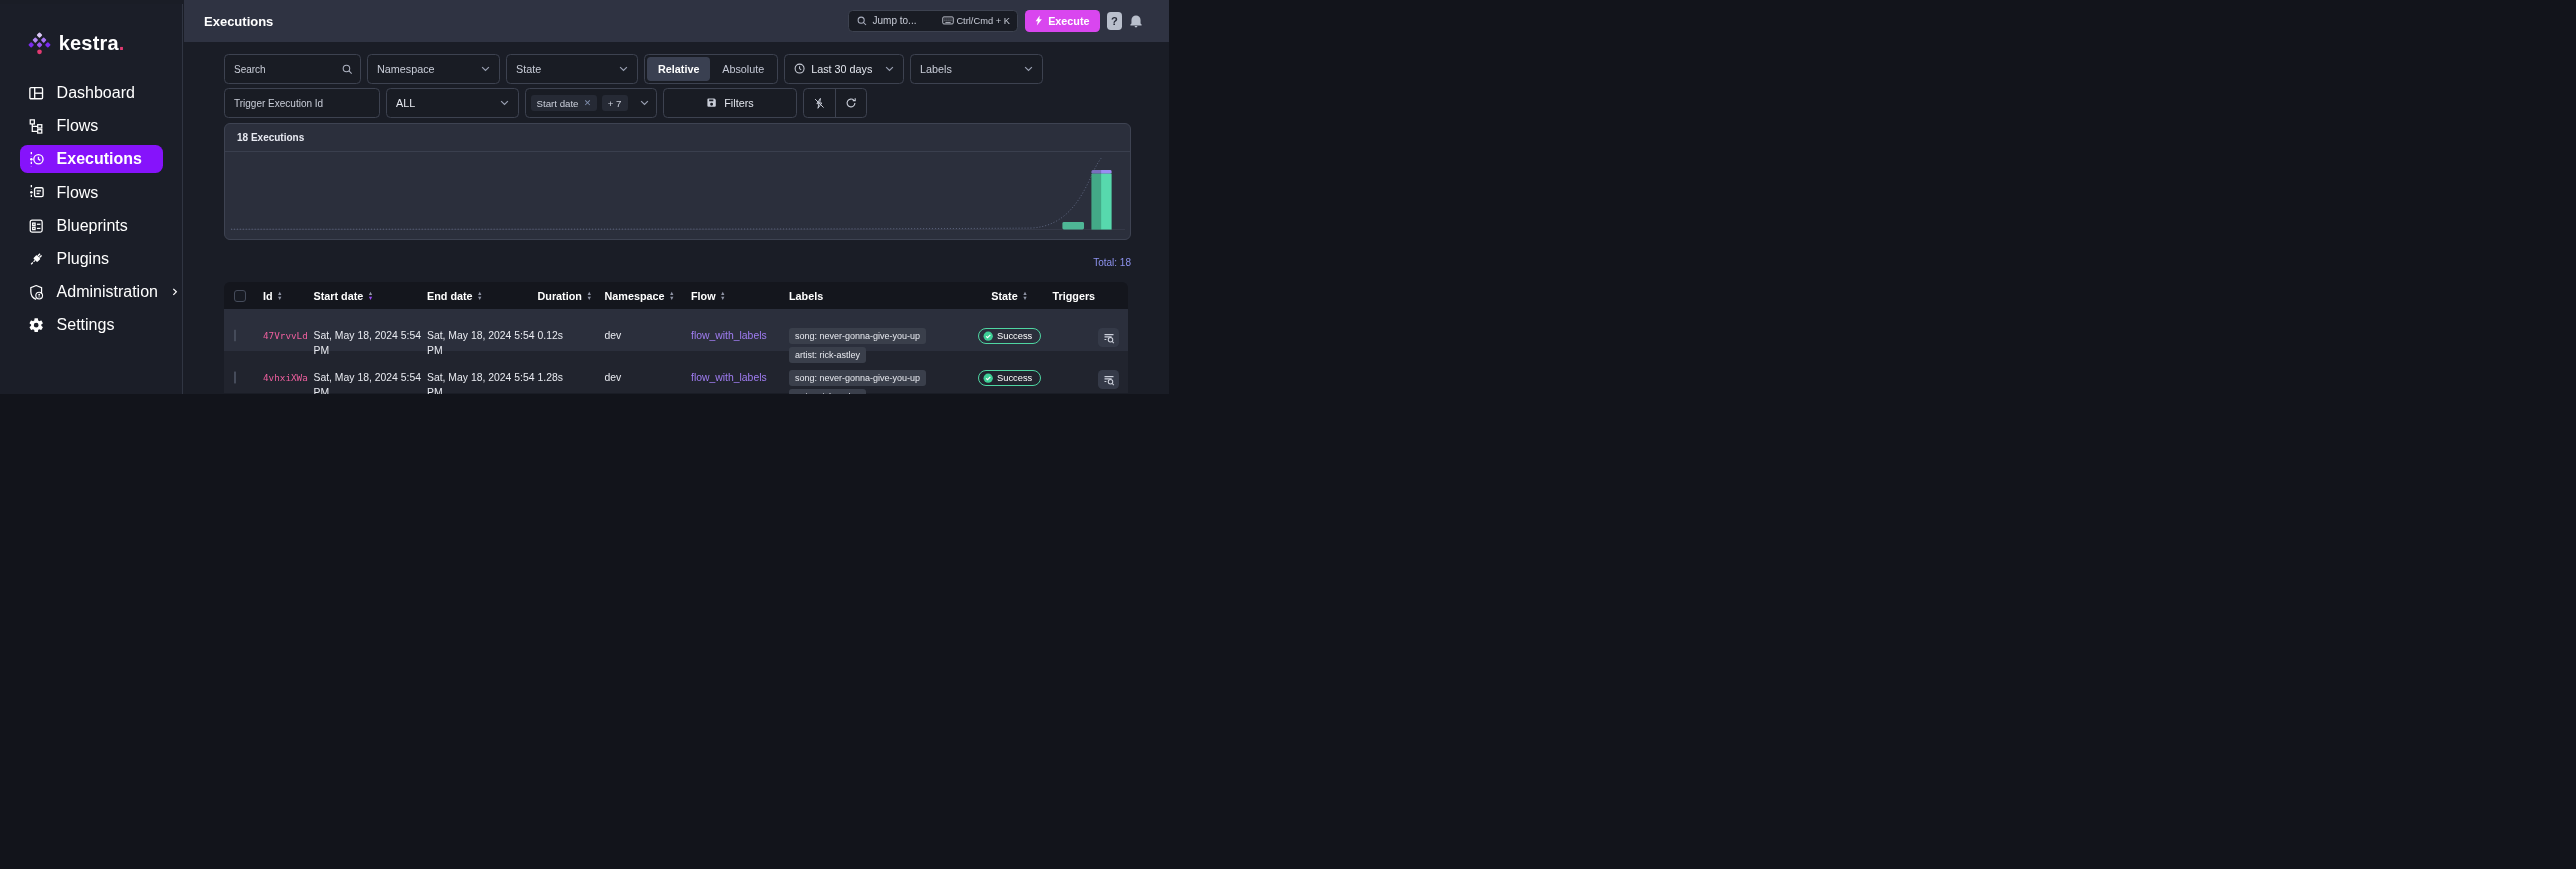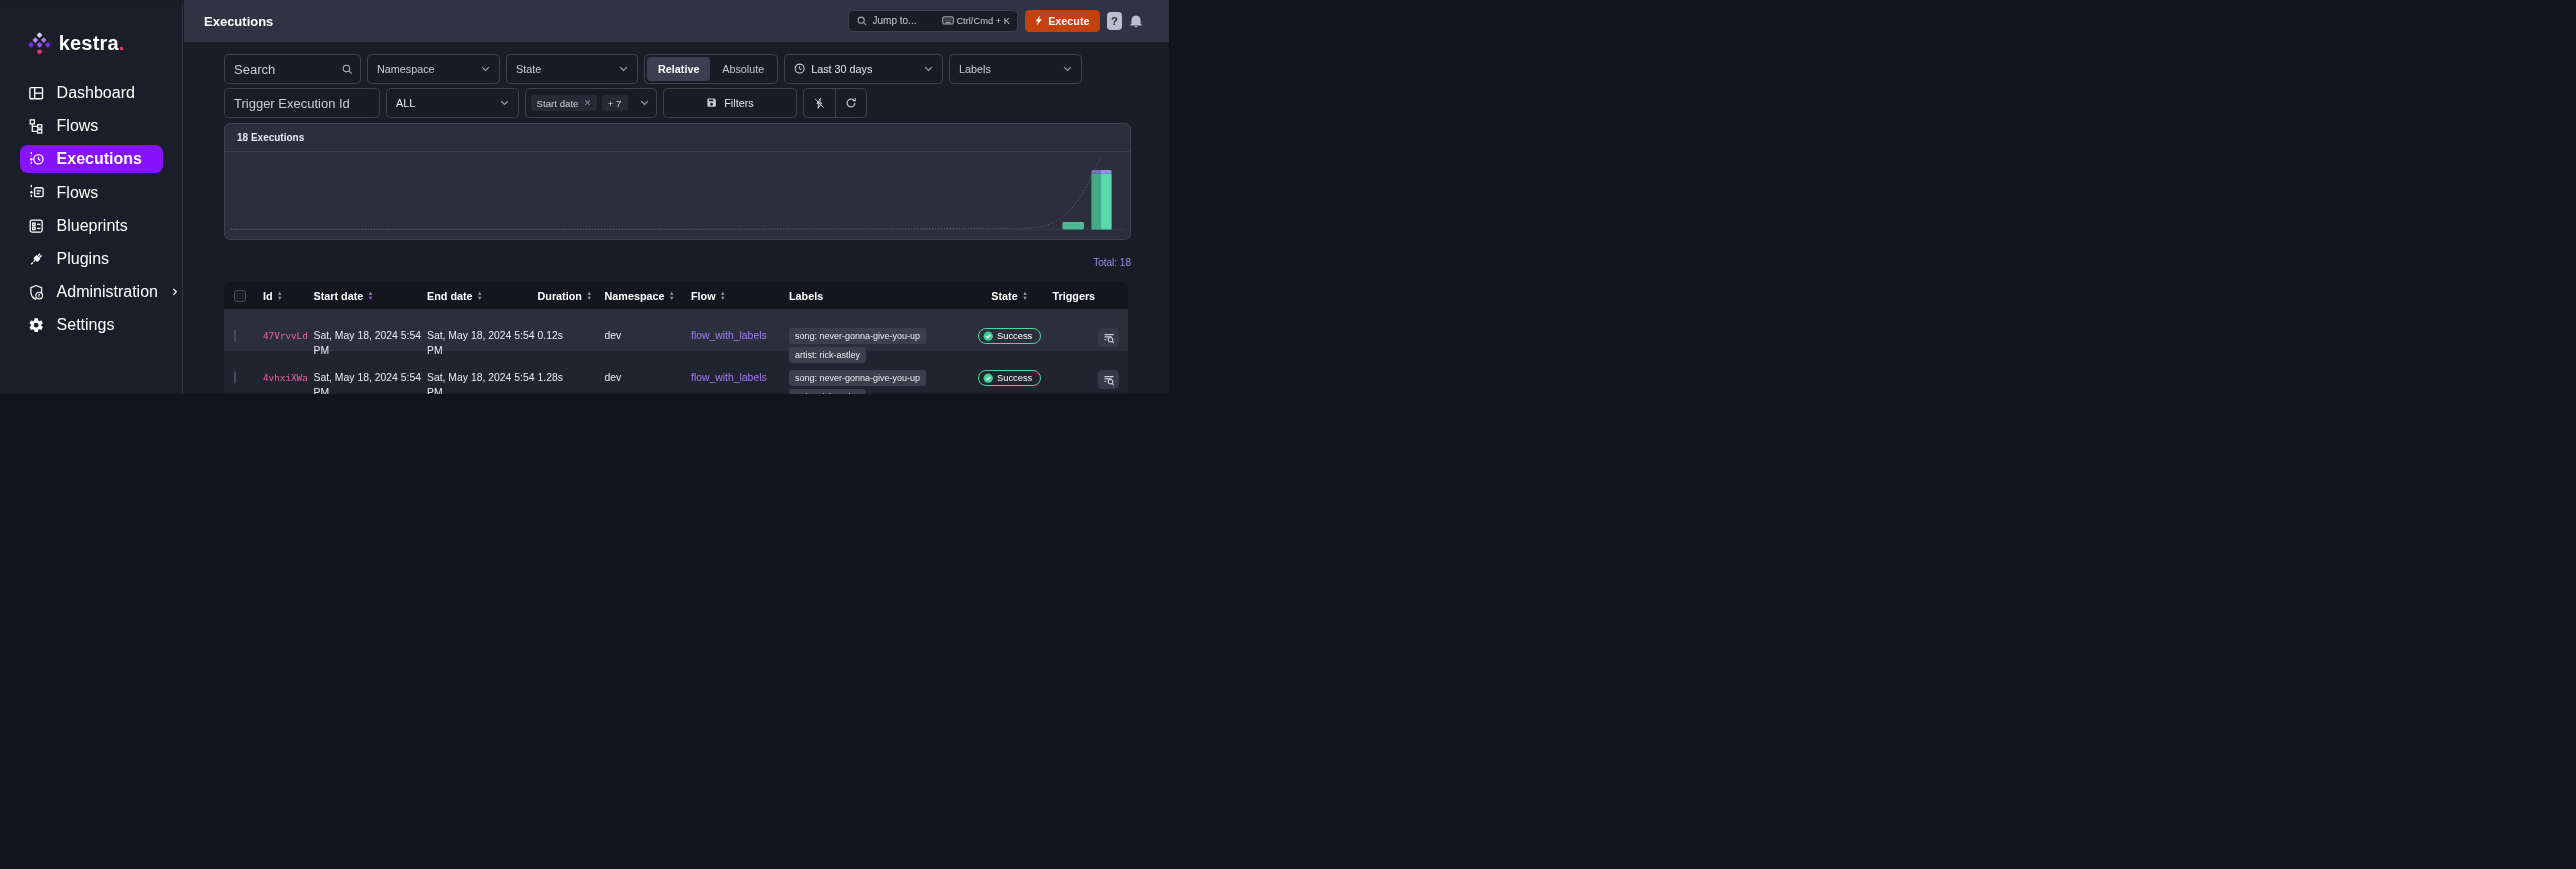--- a/index.html
+++ b/index.html
@@ -20,34 +20,34 @@
   .nav-icon{width:16.4px;height:16.4px;flex:0 0 16.4px;display:flex}
 
   
   .topbar{position:absolute;left:184px;right:0;top:0;height:42px;background:#2f3342;
           display:flex;align-items:center;padding:0 26px 0 20px}
   .page-title{font-size:13px;font-weight:bold;color:#fff}
   .topbar-right{margin-left:auto;display:flex;align-items:center;gap:6.7px}
   .jumpto{width:170px;height:21.6px;background:#191c24;border:0.7px solid #3d4250;border-radius:4.5px;
           display:flex;align-items:center;padding:0 7.5px;gap:6px;font-size:10px;color:#c9cdd8;cursor:text}
   .jumpto .sc{margin-left:auto;display:flex;align-items:center;gap:2px;font-size:9.3px}
-  .execute-btn{height:22.4px;padding:0 10.4px;background:#c2410c;border:none;border-radius:4.5px;color:#fff;
+  .execute-btn{height:22.4px;padding:0 10.4px;background:#d946ef;border:none;border-radius:4.5px;color:#fff;
           font-size:10.8px;font-weight:bold;display:flex;align-items:center;gap:5.2px;font-family:inherit;cursor:pointer}
   .help-badge{width:15.7px;height:18.6px;background:#b9bfcc;border-radius:3.7px;color:#252936;font-weight:bold;
           font-size:11.2px;display:flex;align-items:center;justify-content:center;cursor:pointer}
   .bell{cursor:pointer;display:flex}
 
   
   .filters1{position:absolute;top:54px;left:224px;display:flex;gap:6px}
   .filters2{position:absolute;top:88px;left:224px;display:flex;gap:6px}
   .fbox{height:30px;background:#191c24;border:0.7px solid #3d4250;border-radius:4.5px;
         display:flex;align-items:center;padding:0 9px;font-size:10.8px;color:#c9cdd8;cursor:pointer}
   .fbox .chevd{margin-left:auto;display:flex}
   input.finput{height:30px;background:#191c24;border:0.7px solid #3d4250;border-radius:4.5px;padding:0 22.4px 0 9px;
-        font-size:13px;color:#e8eaf2;font-family:inherit;outline:none;width:100%}
+        font-size:10px;color:#e8eaf2;font-family:inherit;outline:none;width:100%}
   input.finput::placeholder{color:#c9cdd8}
   .search-wrap{position:relative}
   .search-wrap .mag{position:absolute;right:8.2px;top:9.7px;display:flex}
   .seg-group{height:30px;background:#191c24;border:0.7px solid #3d4250;border-radius:4.5px;display:flex;padding:2.2px;gap:1.5px}
   .seg{flex:1;display:flex;align-items:center;justify-content:center;border-radius:3.7px;font-size:10.8px;color:#c3c7d4;cursor:pointer}
   .seg.active{background:#3a4051;color:#fff;font-weight:bold}
   .chip{background:#262a35;border-radius:3px;padding:2.2px 6px;font-size:9.7px;color:#ccd0dc;
         display:flex;align-items:center;gap:5.2px;white-space:nowrap}
   .chip .x{color:#7e8cab;font-size:9px;cursor:pointer}
   .filters-btn{justify-content:center;gap:6.7px;color:#e3e6ee}
@@ -278,21 +278,21 @@
       </span>
     </div>
     <div class="seg-group" style="width:134px">
       <div class="seg active">
           <span>Relative</span>
         </div>
       <div class="seg">
           <span>Absolute</span>
         </div>
     </div>
-    <div class="fbox" style="width:159px;color:#e3e6ee;gap:6px">
+    <div class="fbox" style="width:120px;color:#e3e6ee;gap:6px">
       <span style="display:flex">
         <svg width="11.2" height="11.2" viewBox="0 0 15 15">
             <circle cx="7.5" cy="7.5" r="6" stroke="#c9cdd8" stroke-width="1.4" fill="none"></circle>
             <path d="M7.5 4.2v3.3l2.2 1.7" stroke="#c9cdd8" stroke-width="1.4" fill="none"></path>
           </svg>
       </span>
       <span>Last 30 days</span>
       <span class="chevd">
         <svg width="9" height="6" viewBox="0 0 12 8">
             <path d="M1.5 1.5 6 6l4.5-4.5" stroke="#9aa0b2" stroke-width="1.6" fill="none"></path>

